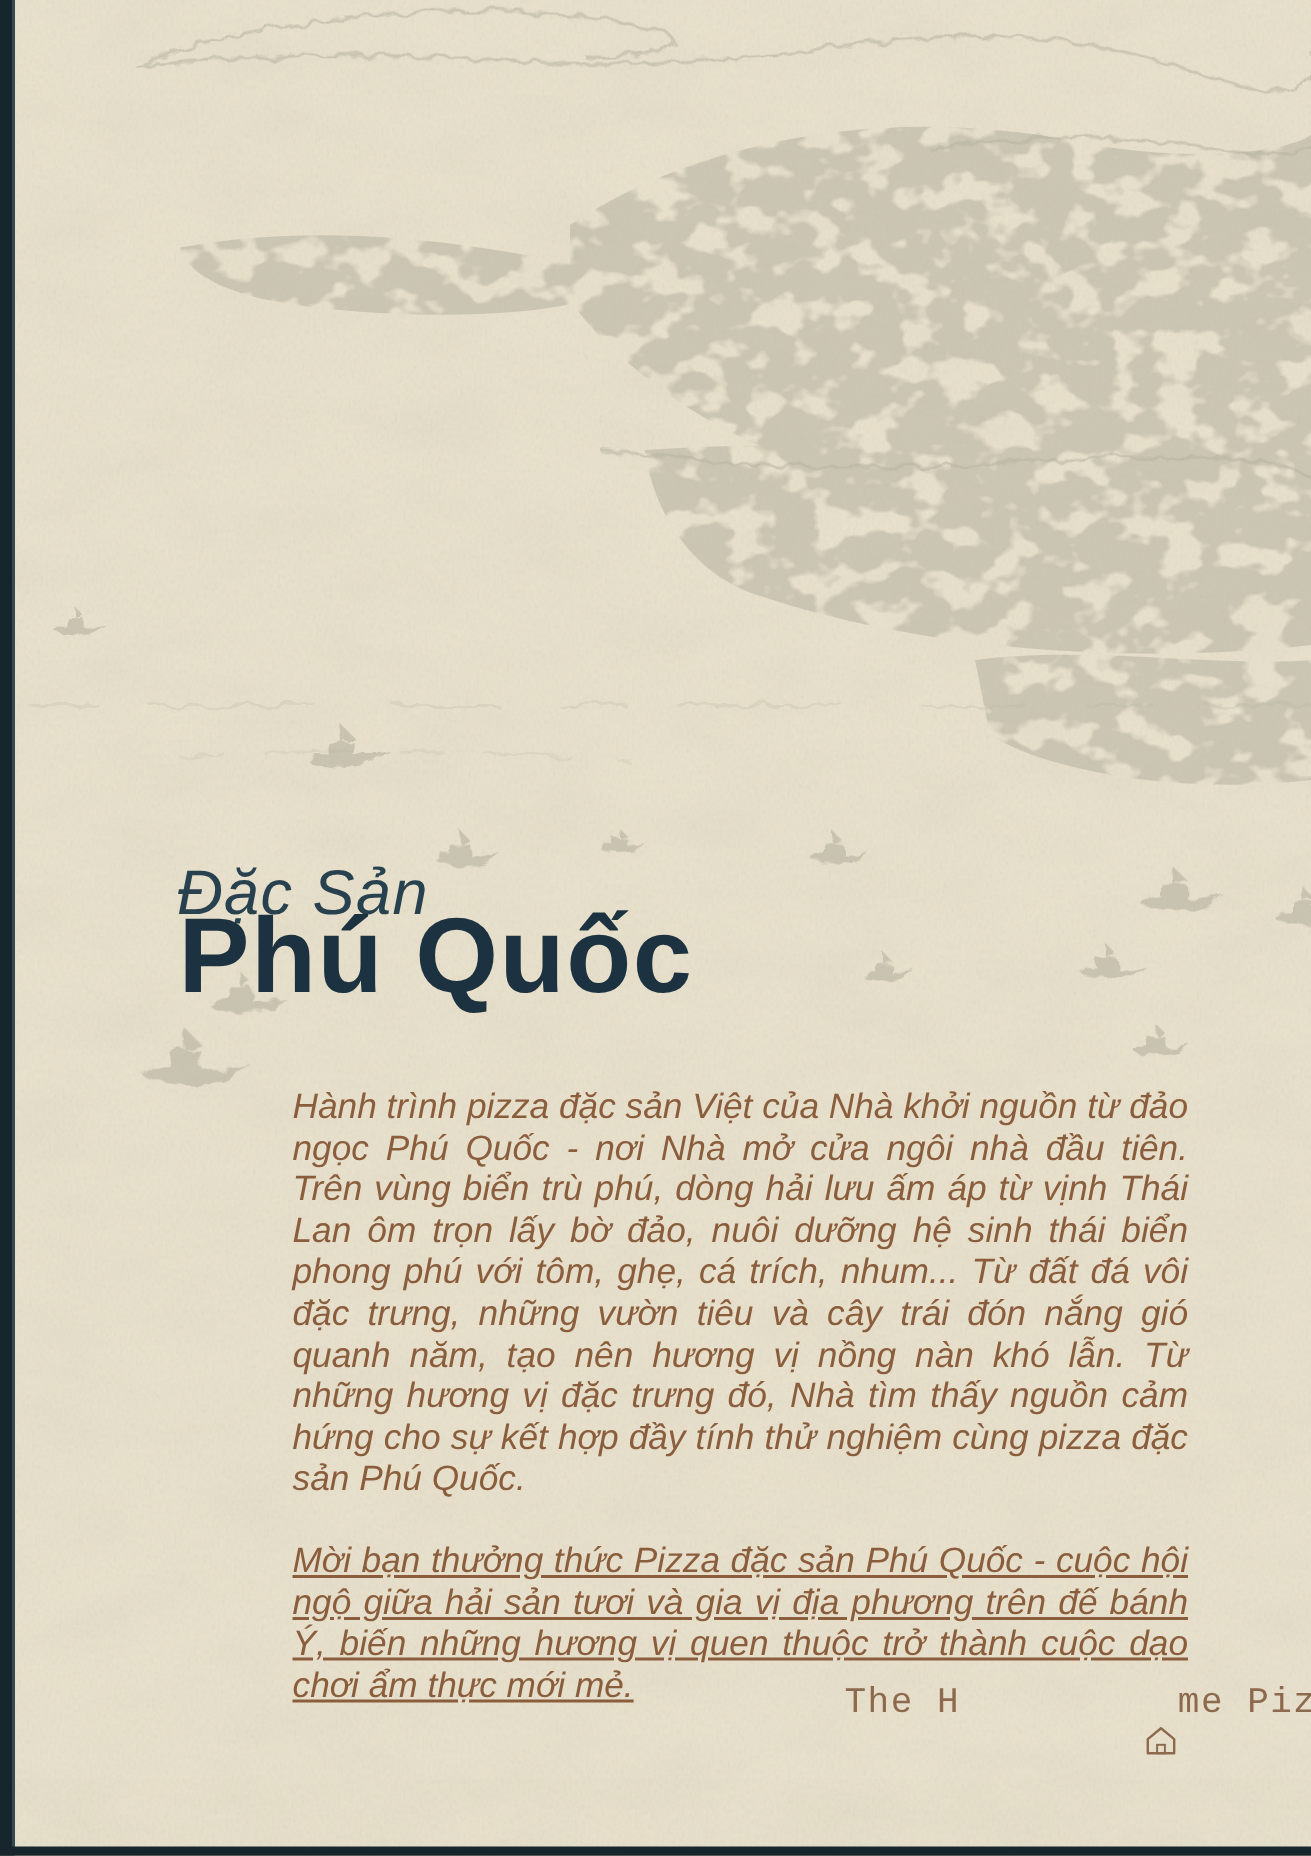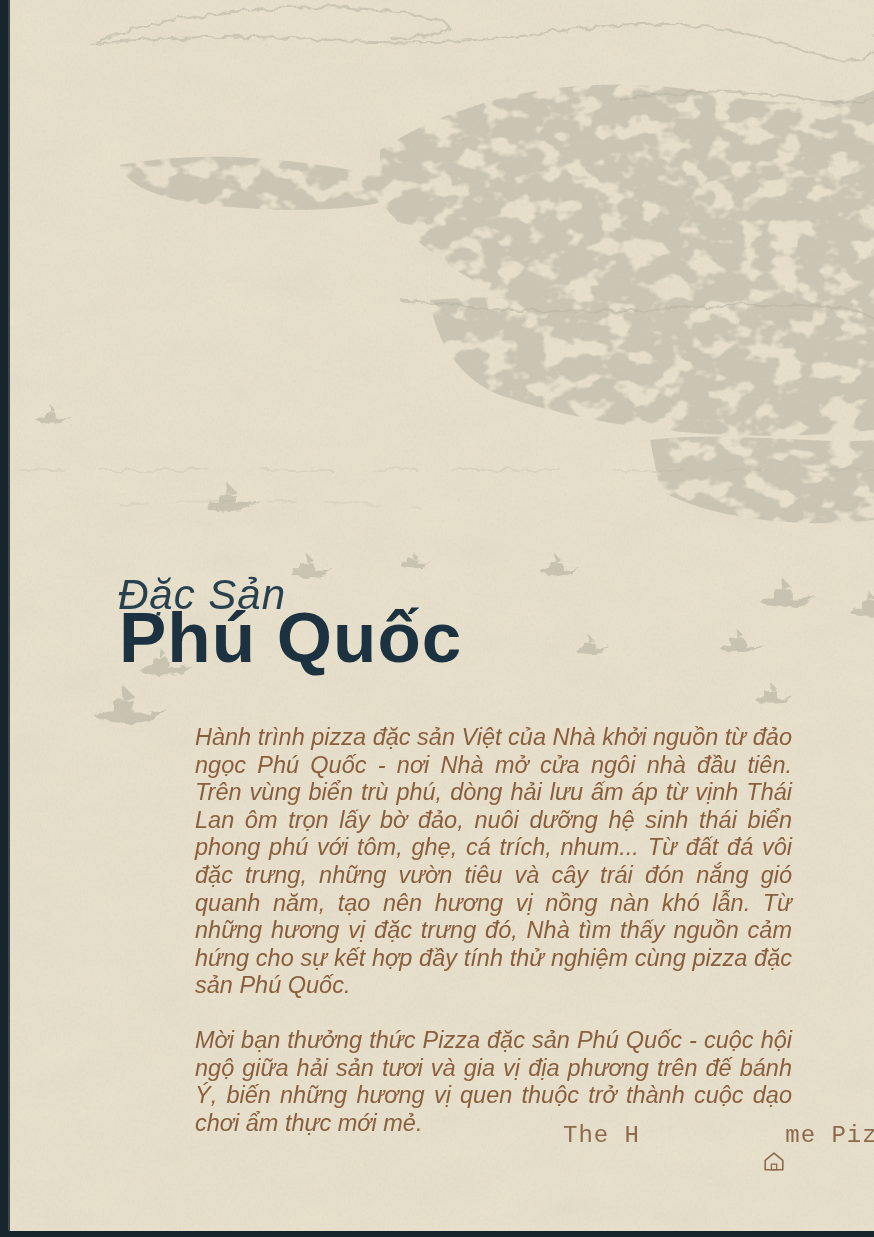--- a/index.html
+++ b/index.html
@@ -59,21 +59,21 @@
     left: 195px; top: 724px;
     width: 597px;
     color: #8a5e3d;
     font-style: italic;
     font-weight: 500;
     font-size: 23.5px;
     line-height: 27.6px;
     text-align: justify;
   }
   .intro p { margin: 0 0 27px 0; }
-  .intro p:last-child { margin-bottom: 0; }
+  .intro p:last-child { margin-bottom: 0; text-decoration: underline; }
 
   .brand {
     position: absolute;
     left: 563px; top: 1122px;
     display: flex;
     align-items: baseline;
     font-family: "Liberation Mono", monospace;
     font-size: 24px;
     letter-spacing: 1px;
     color: #8d6a4d;

